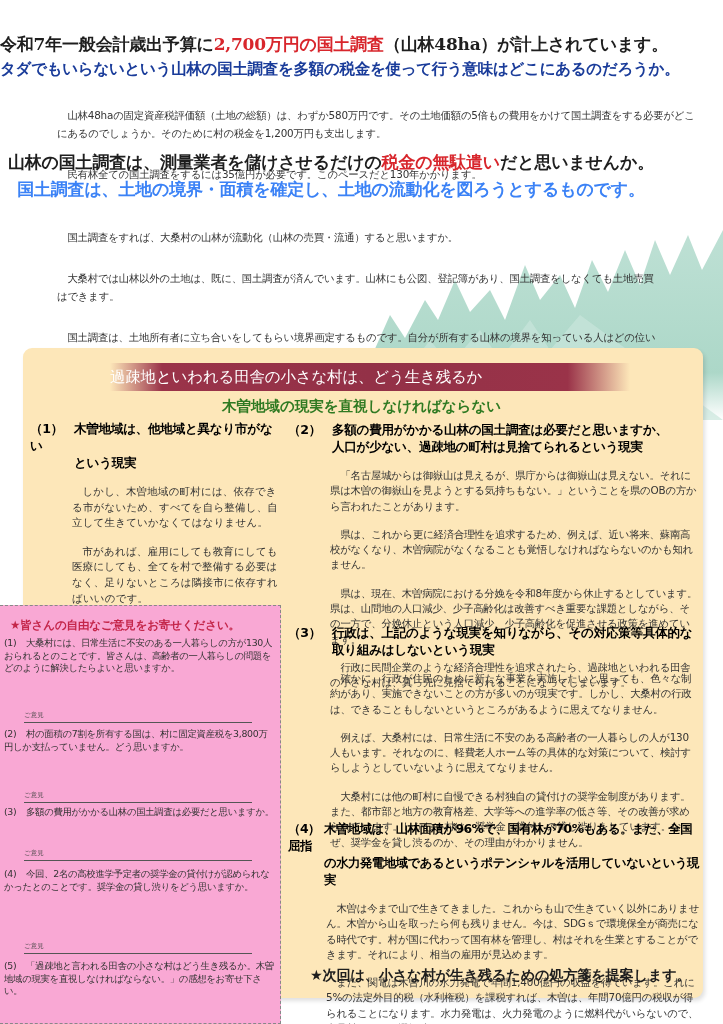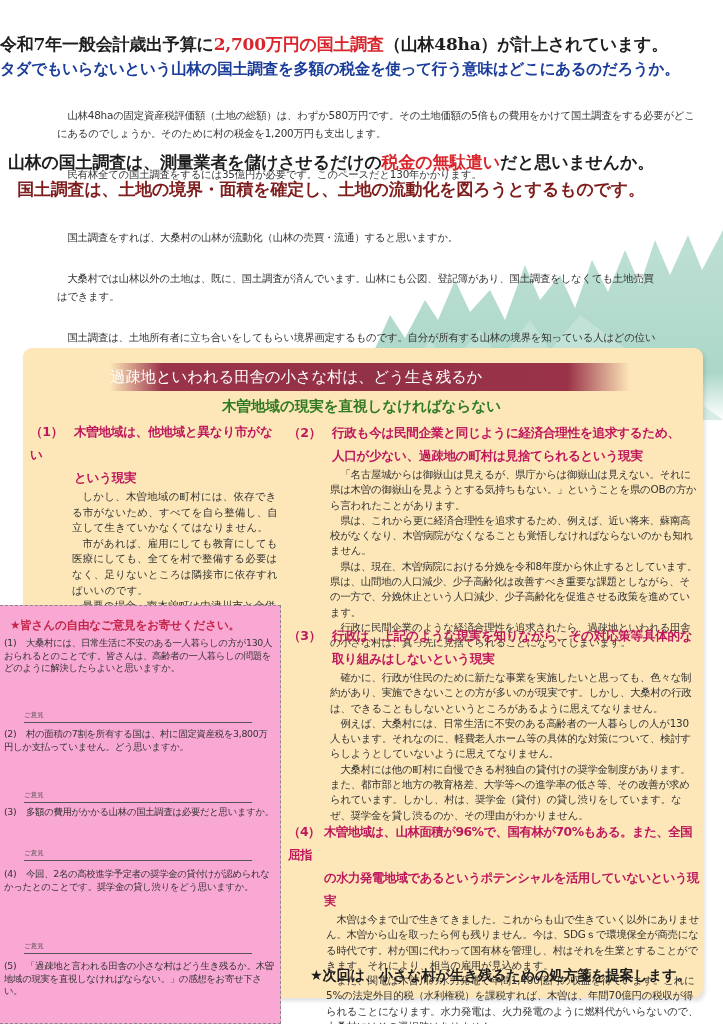--- a/index.html
+++ b/index.html
@@ -5,39 +5,39 @@
   * { box-sizing: border-box; margin: 0; padding: 0; }
   html, body { width: 723px; height: 1024px; overflow: hidden; background: #ffffff; }
   body { position: relative; font-family: "DejaVu Sans", "Liberation Sans", sans-serif; color: #2b2b2b; }
 
   .headline { position: absolute; left: 0; width: 662px; text-align: center; font-family: "DejaVu Serif", "Liberation Serif", serif; font-weight: bold; white-space: nowrap; }
   .h1 { top: 33px; font-size: 17px; color: #1e1e1e; letter-spacing: -0.2px; }
   .h1 .red { color: #d8262c; }
   .h2 { top: 59px; font-size: 15.5px; color: #1a3c9a; font-family: "DejaVu Sans", "Liberation Sans", sans-serif; letter-spacing: -0.3px; }
   .h3 { top: 151px; font-size: 17px; color: #1e1e1e; letter-spacing: -0.2px; }
   .h3 .red { color: #d8262c; }
-  .h4 { top: 178px; font-size: 17px; color: #7f1d1d; letter-spacing: -0.2px; }
+  .h4 { top: 178px; font-size: 17px; color: #3b82f6; letter-spacing: -0.2px; }
 
   .para { position: absolute; font-size: 10.4px; line-height: 18px; color: #333; letter-spacing: -0.2px; }
   .para p { text-indent: 1em; margin-top: 23px; }
   .p1 { left: 57px; top: 83px; width: 640px; }
   .p2 { left: 57px; top: 205px; width: 600px; }
 
   .forest { position: absolute; left: 330px; top: 220px; width: 393px; height: 200px; }
 
   .panel { position: absolute; left: 23px; top: 348px; width: 680px; height: 650px; background: #fde7b9; border-radius: 9px; box-shadow: 2px 3px 4px rgba(0,0,0,0.12); }
   .banner { position: absolute; left: 110px; top: 363px; width: 520px; height: 28px; background: linear-gradient(90deg, rgba(160,50,70,0) 0%, #9a3349 10%, #933147 50%, #9a3349 88%, rgba(160,50,70,0) 100%); color: #ffffff; font-size: 15.5px; line-height: 28px; text-align: left; white-space: nowrap; letter-spacing: -0.2px; }
   .subbanner { position: absolute; left: 0; width: 723px; top: 397px; text-align: center; font-size: 14.5px; font-weight: bold; color: #2f7a22; white-space: nowrap; font-family: Liberation Serif, serif; }
 
   .sec { position: absolute; color: #333; }
-  .sec .title { font-weight: bold; font-size: 12.6px; line-height: 23px; color: #be185d; letter-spacing: -0.3px; }
+  .sec .title { font-weight: bold; font-size: 12.6px; line-height: 17px; color: #000000; letter-spacing: -0.3px; }
   .sec .title .num { display: inline-block; width: 44px; }
   .sec .title .cont { padding-left: 44px; display: block; }
   .sec .body { padding-left: 42px; font-size: 10.4px; line-height: 15.3px; letter-spacing: -0.2px; }
-  .sec .body p { text-indent: 1em; }
+  .sec .body p { text-indent: 1em; margin-top: 13px; }
   .s1 { left: 30px; top: 420px; width: 250px; }
   .s1 .body { font-size: 10.4px; line-height: 15.6px; letter-spacing: 0.3px; }
   .s2 { left: 288px; top: 421px; width: 410px; }
   .s3 { left: 288px; top: 624px; width: 410px; }
   .s4 { left: 288px; top: 820px; width: 415px; }
   .s4 .title { font-size: 12.4px; letter-spacing: -0.5px; }
   .s4 .title .num { width: 36px; }
   .s4 .title .cont { padding-left: 36px; }
   .s4 .body { padding-left: 38px; }
   .closing { position: absolute; left: 310px; top: 966px; font-size: 14.2px; font-weight: bold; color: #1e1e1e; white-space: nowrap; letter-spacing: -0.2px; }
@@ -97,21 +97,21 @@
 <div class="sec s1">
   <div class="title"><span class="num">（1）</span><span>木曽地域は、他地域と異なり市がない</span><span class="cont">という現実</span></div>
   <div class="body">
     <p>しかし、木曽地域の町村には、依存できる市がないため、すべてを自ら整備し、自立して生きていかなくてはなりません。</p>
     <p>市があれば、雇用にしても教育にしても医療にしても、全てを村で整備する必要はなく、足りないところは隣接市に依存すればいいのです。</p>
     <p>最悪の場合、南木曽町は中津川市と合併できますが、大桑村にはその選択肢はありません。</p>
   </div>
 </div>
 
 <div class="sec s2">
-  <div class="title"><span class="num">（2）</span><span>行政も今は民間企業と同じように経済合理性を追求するため、</span><span class="cont">人口が少ない、過疎地の町村は見捨てられるという現実</span></div>
+  <div class="title"><span class="num">（2）</span><span>多額の費用がかかる山林の国土調査は必要だと思いますか、</span><span class="cont">人口が少ない、過疎地の町村は見捨てられるという現実</span></div>
   <div class="body">
     <p>「名古屋城からは御嶽山は見えるが、県庁からは御嶽山は見えない。それに県は木曽の御嶽山を見ようとする気持ちもない。」ということを県のOBの方から言われたことがあります。</p>
     <p>県は、これから更に経済合理性を追求するため、例えば、近い将来、蘇南高校がなくなり、木曽病院がなくなることも覚悟しなければならないのかも知れません。</p>
     <p>県は、現在、木曽病院における分娩を令和8年度から休止するとしています。県は、山間地の人口減少、少子高齢化は改善すべき重要な課題としながら、その一方で、分娩休止という人口減少、少子高齢化を促進させる政策を進めています。</p>
     <p>行政に民間企業のような経済合理性を追求されたら、過疎地といわれる田舎の小さな村は、真っ先に見捨てられることになってしまいます。</p>
   </div>
 </div>
 
 <div class="sec s3">
   <div class="title"><span class="num">（3）</span><span>行政は、上記のような現実を知りながら、その対応策等具体的な</span><span class="cont">取り組みはしないという現実</span></div>

